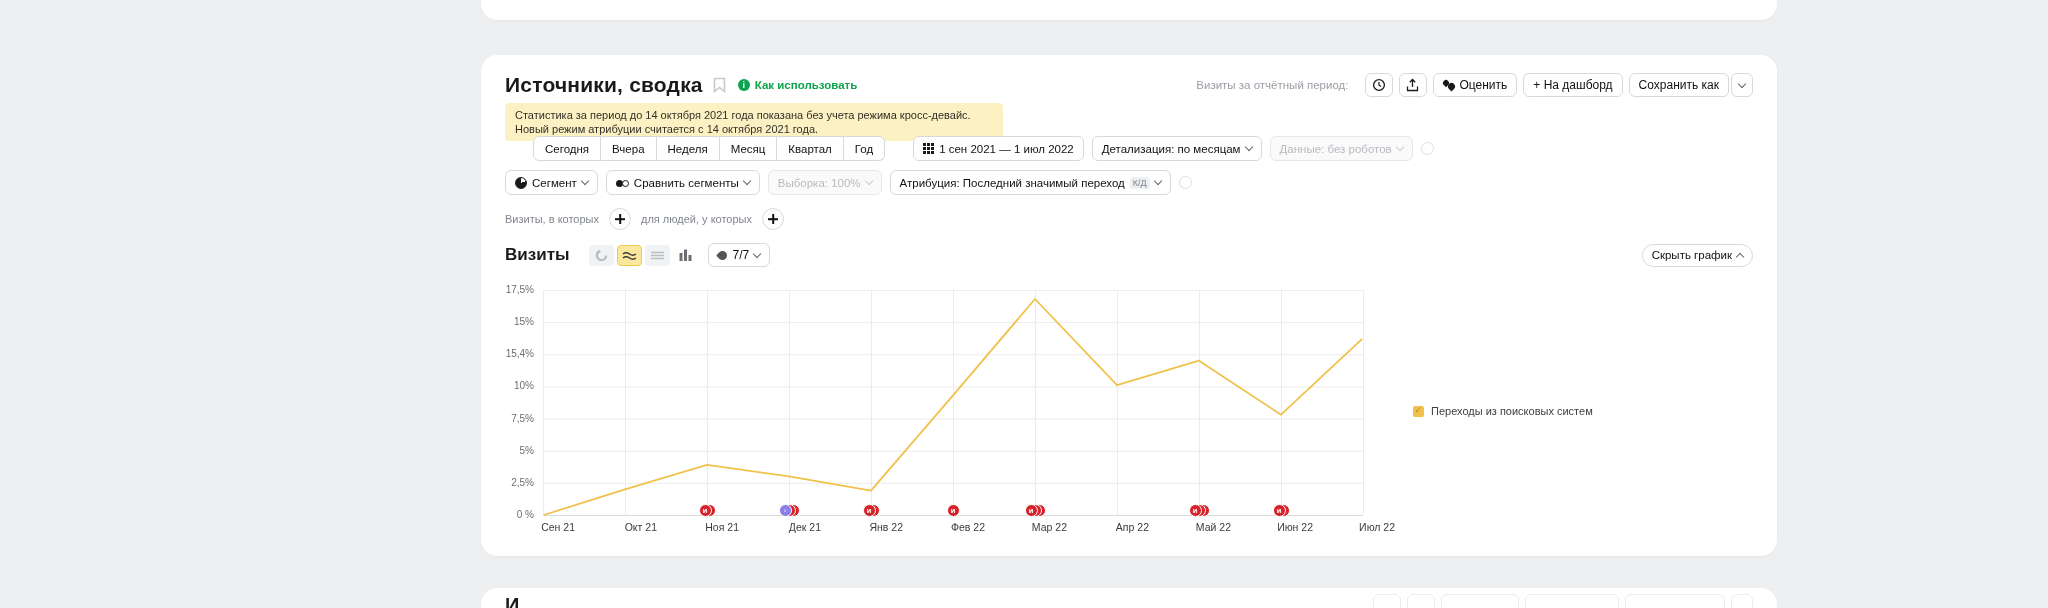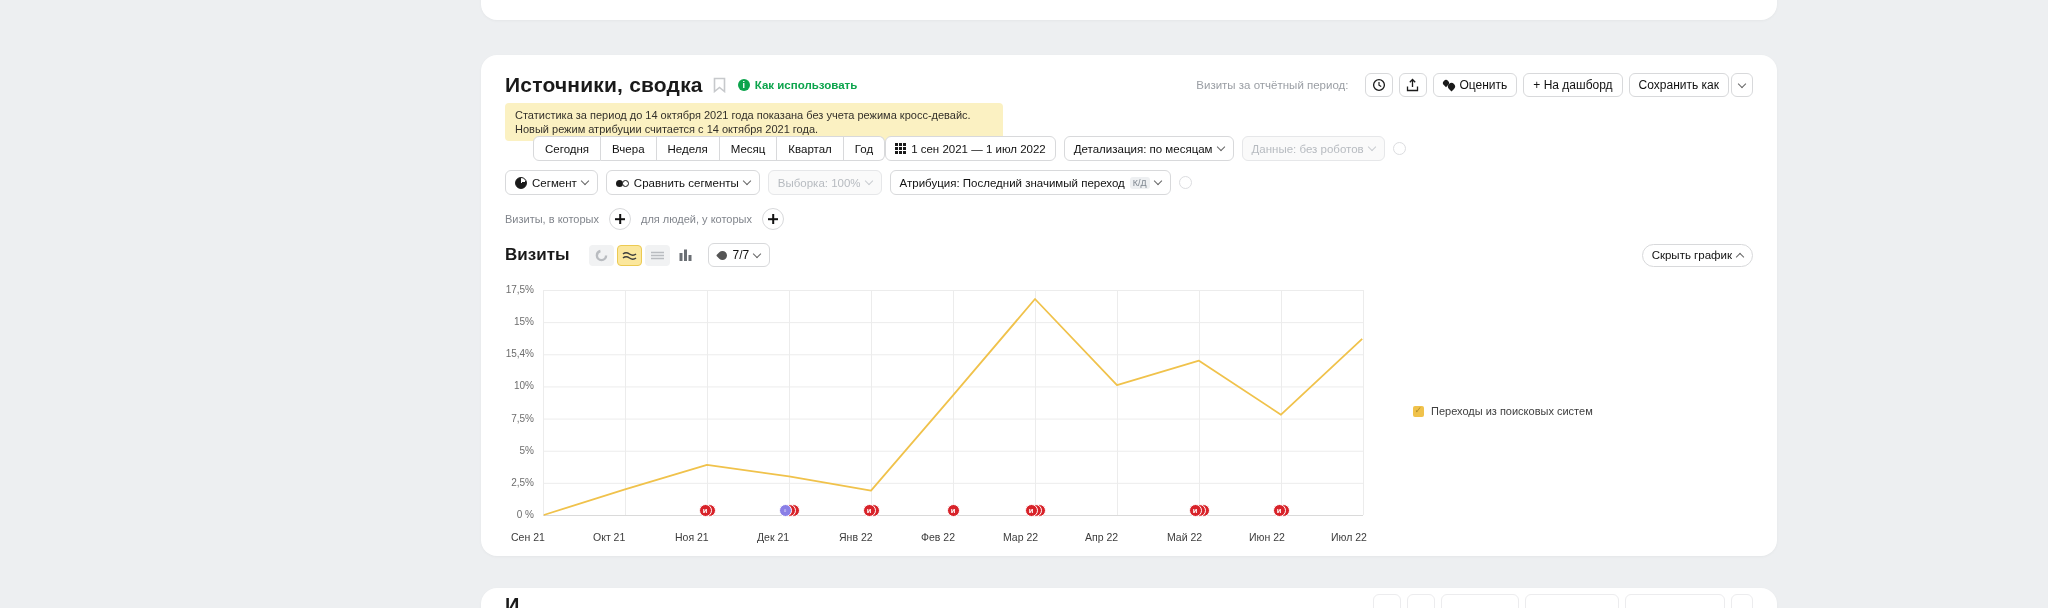--- a/index.html
+++ b/index.html
@@ -70,21 +70,21 @@
   .goals-btn { margin-left:10px; }
   .bubble-ico { width:9px; height:9px; border-radius:50% 50% 50% 1px; background:#555; transform:rotate(45deg); }
   .hide-graph { margin-left:auto; border-radius:12px; height:23px; font-size:11.5px; }
 
   
   .chart { position:absolute; top:228px; left:0; right:0; height:260px; }
   .plot { position:absolute; left:62px; top:0; }
   .ylabels { position:absolute; left:0; top:0; width:55px; height:240px; }
   .ylabels div { position:absolute; right:2px; font-size:10px; color:#6d6d6d; white-space:nowrap; }
   .xlabels { position:absolute; left:0; top:0; width:100%; }
-  .xlabels div { position:absolute; top:248px; width:64px; text-align:left; font-size:10.5px; color:#3c3c3c; white-space:nowrap; }
+  .xlabels div { position:absolute; top:238px; width:64px; text-align:right; font-size:10.5px; color:#3c3c3c; white-space:nowrap; }
   .legend { position:absolute; left:932px; top:122px; display:flex; align-items:center; gap:7px; }
   .legend .sw { width:11px; height:11px; border-radius:2px; position:relative; }
   .legend .sw::after { content:"\2713"; position:absolute; left:1.5px; top:-1px; font-size:9px; color:#b08d2a; }
   .legend .txt { font-size:11px; color:#404040; }
   .badge-group { position:absolute; height:14px; }
   .badge { position:absolute; top:0; width:13px; height:13px; border-radius:50%; border:1px solid #fff; color:#fff; font-size:7.5px; display:flex; align-items:center; justify-content:center; font-weight:bold; }
 
   
   .bheading { position:absolute; left:24px; top:6px; font-size:20px; font-weight:bold; }
   .ghost-row { position:absolute; right:24px; top:6px; display:flex; gap:6px; }
@@ -145,21 +145,21 @@
 
     <div class="frow frow1">
       <span class="seg">
         <button class="btn">Сегодня</button>
         <button class="btn">Вчера</button>
         <button class="btn">Неделя</button>
         <button class="btn">Месяц</button>
         <button class="btn">Квартал</button>
         <button class="btn">Год</button>
       </span>
-      <button class="btn f-btn" style="margin-left:0">
+      <button class="btn f-btn" style="margin-left:28px">
         <span class="grid-ico">
             <i></i>
             <i></i>
             <i></i>
             <i></i>
             <i></i>
             <i></i>
             <i></i>
             <i></i>
             <i></i>

